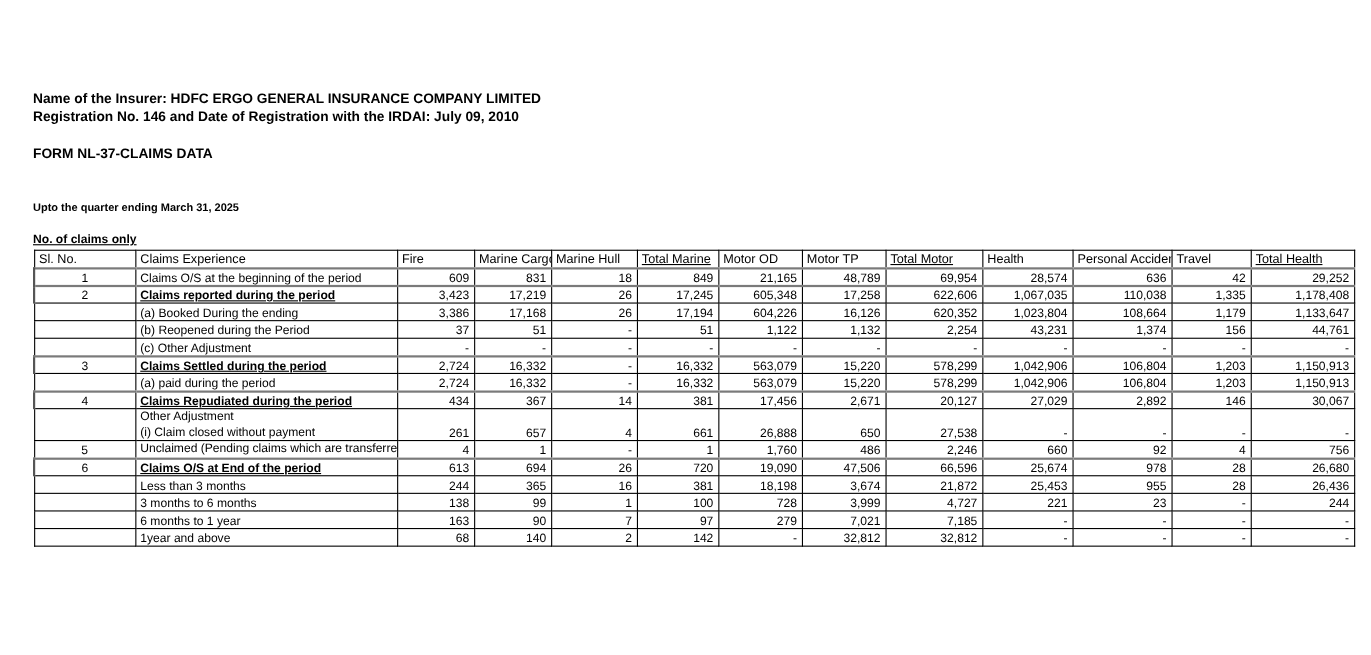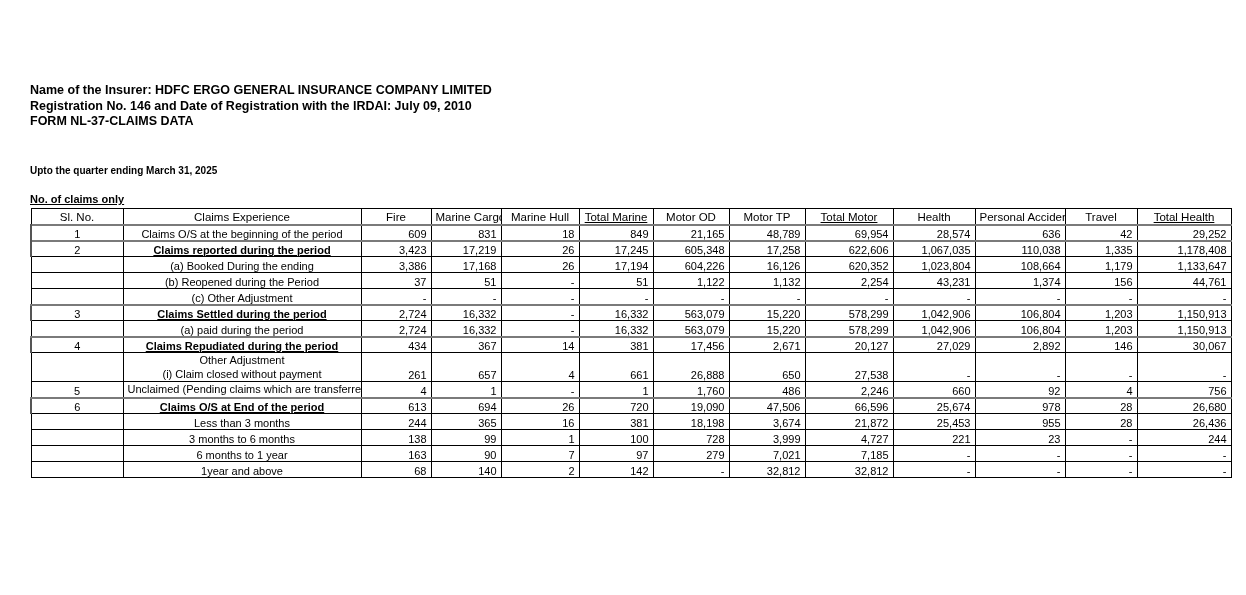--- a/index.html
+++ b/index.html
@@ -23,20 +23,21 @@
   }
   .hdr-line {
     font-size: 12.5px;
     font-weight: bold;
     line-height: 16px;
     white-space: nowrap;
   }
   .form-title {
     font-size: 12.5px;
     font-weight: bold;
+    margin-top: 19px;
     white-space: nowrap;
   }
   .quarter {
     font-size: 10px;
     font-weight: bold;
     margin-top: 37px;
     white-space: nowrap;
   }
   .claims-only {
     font-size: 11px;
@@ -63,31 +64,31 @@
     overflow: hidden;
     white-space: nowrap;
     font-weight: normal;
   }
 
   
   thead th {
     height: 52px;
     vertical-align: top;
     padding-top: 3px;
-    text-align: center;
+    text-align: left;
     font-weight: bold;
     font-size: 11.5px;
     white-space: normal;
     line-height: 14px;
   }
   thead th.u span { text-decoration: underline; }
 
   
   td.sl { text-align: center; }
-  td.lbl { text-align: center; }
+  td.lbl { text-align: left; }
   td.num { text-align: right; }
 
   
   td.b { font-weight: bold; }
 
   
   td.lbl.ul span { text-decoration: underline; font-weight: bold; }
 
   
   tr.major > td { border-top: 2px solid #7a7a7a; }

